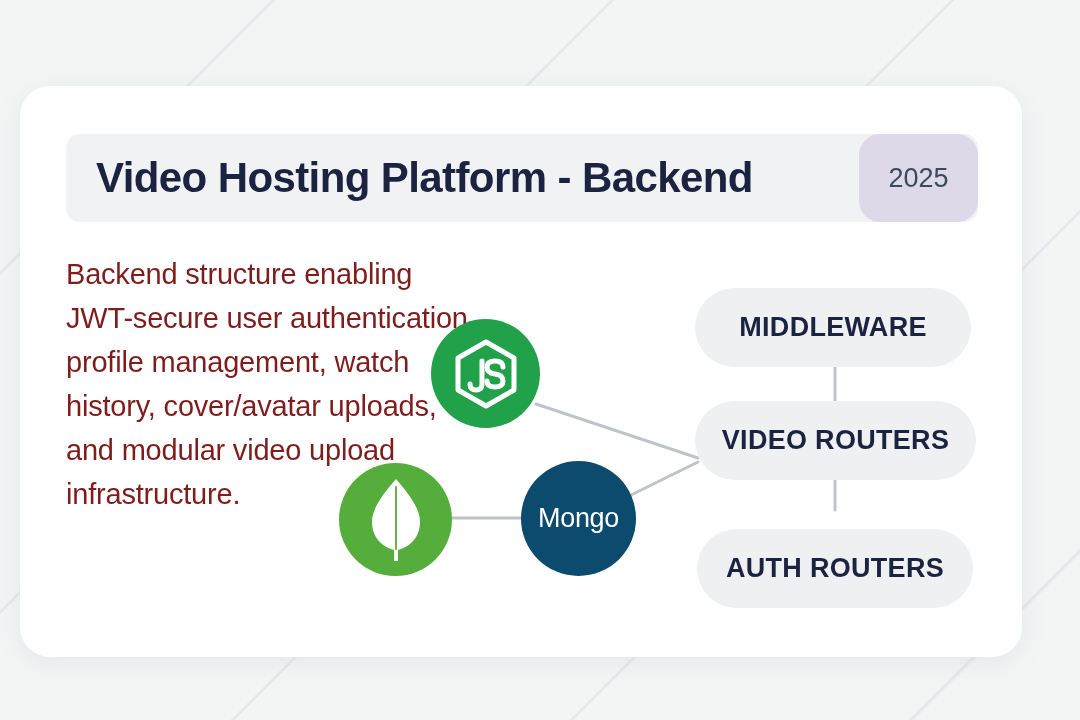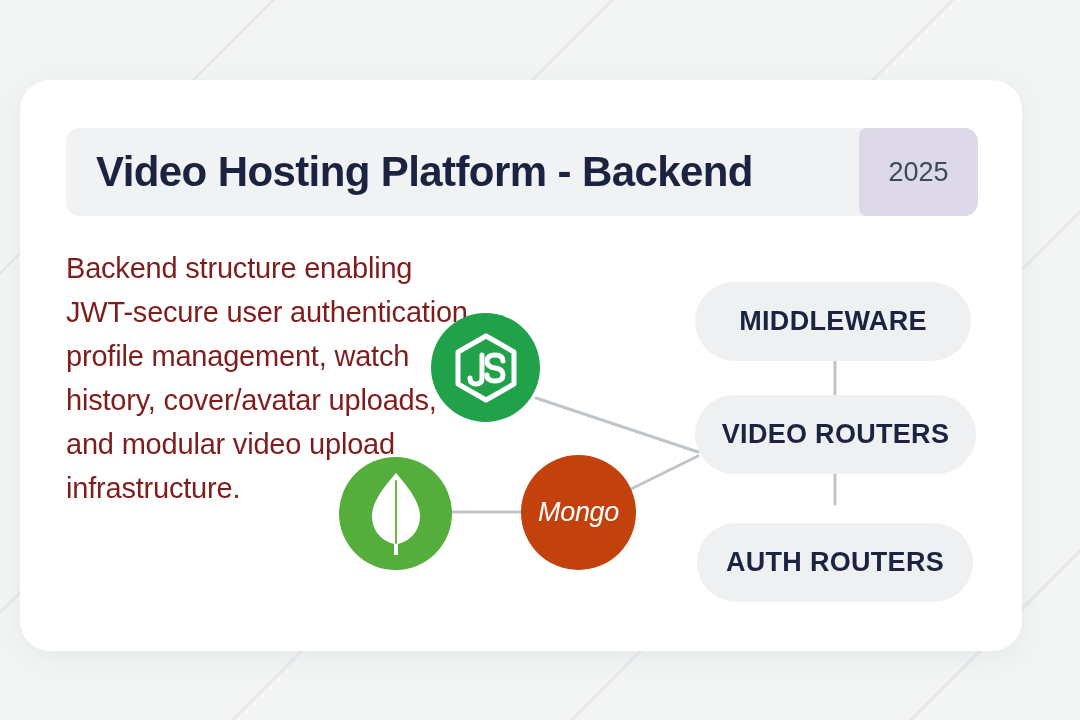--- a/index.html
+++ b/index.html
@@ -30,21 +30,21 @@
         rgba(215, 210, 222, 0.00) 121px,
         rgba(215, 210, 222, 0.00) 240px
       );
     pointer-events: none;
   }
 
   
   #card {
     position: absolute;
     left: 20px;
-    top: 80px;
+    top: 86px;
     width: 1002px;
     height: 571px;
     background: #ffffff;
     border-radius: 30px;
     box-shadow: 0 6px 26px rgba(130, 130, 150, 0.10);
   }
 
   
   #title-bar {
     position: absolute;
@@ -67,21 +67,21 @@
     font-size: 42px;
     font-weight: 700;
     letter-spacing: -0.6px;
     color: #1c2340;
     white-space: nowrap;
   }
 
   #year-badge {
     width: 119px;
     background: #ddd9e8;
-    border-radius: 8px;
+    border-radius: 21px;
     display: flex;
     align-items: center;
     justify-content: center;
     font-size: 27px;
     font-weight: 400;
     color: #3d4a5c;
   }
 
   
   #description {
@@ -136,22 +136,21 @@
     width: 113px;
     height: 113px;
     background: #55ad3b;
   }
 
   #node-mongo-db {
     left: 501px;
     top: 375px;
     width: 115px;
     height: 115px;
-    background: #c2410c;
-    font-style: italic;
+    background: #0c4a6e;
   }
 
   #node-mongo-db-label {
     color: #ffffff;
     font-size: 27px;
     font-weight: 400;
     letter-spacing: -0.3px;
   }
 
   .pill-node {

